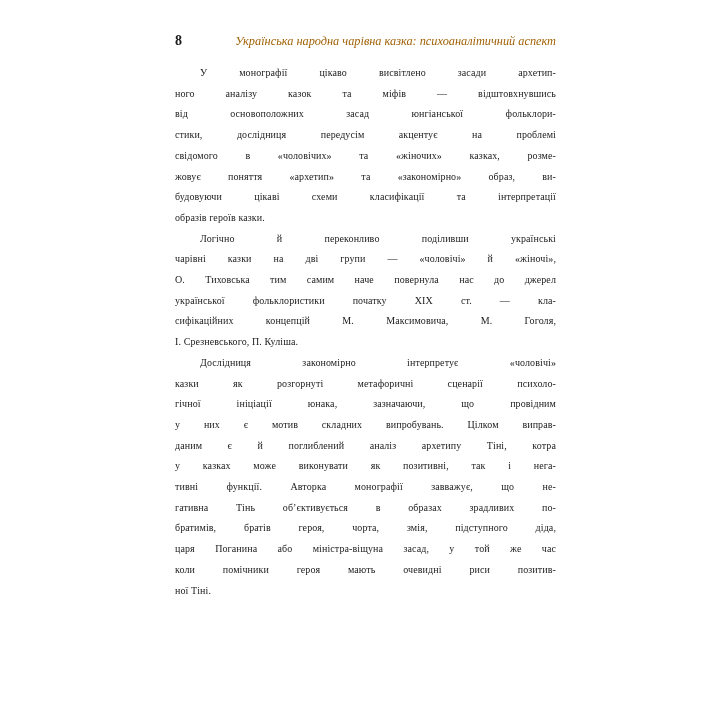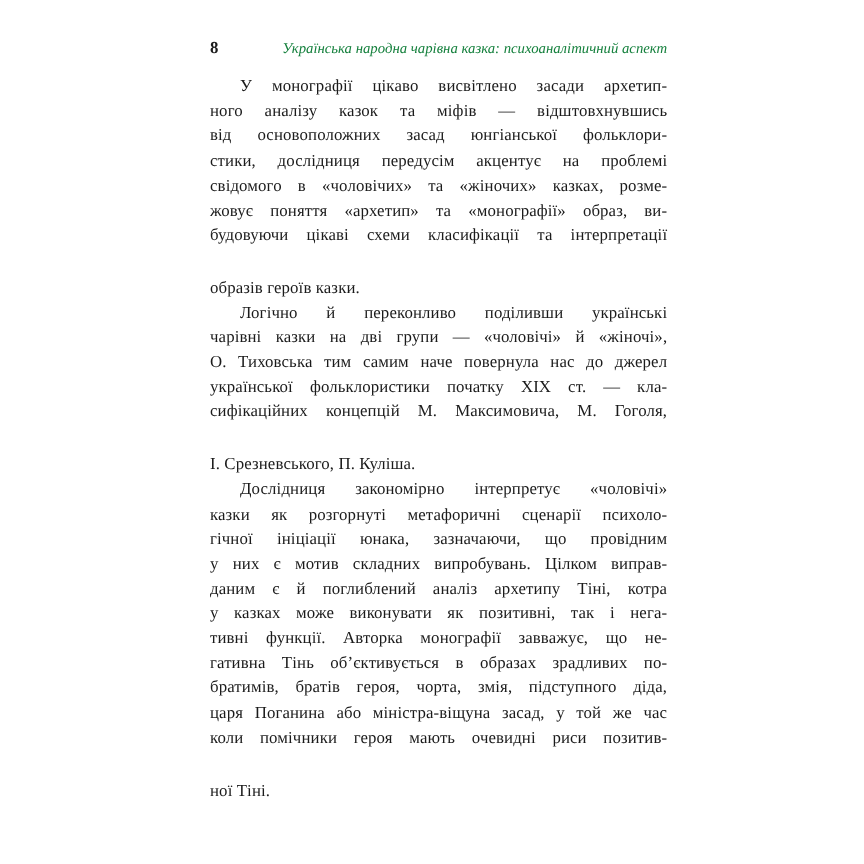--- a/index.html
+++ b/index.html
@@ -26,63 +26,62 @@
     align-items: baseline;
   }
   .page-number {
     font-size: 14px;
     font-weight: 600;
     letter-spacing: 0.5px;
   }
   .running-title {
     font-style: italic;
     font-size: 12.3px;
-    color: #15803d;
+    color: #a16207;
   }
   .body-text {
     position: absolute;
     top: 63px;
     left: 175px;
     width: 381px;
-    font-size: 14px;
+    font-size: 10px;
     line-height: 20.7px;
     letter-spacing: 0.1px;
   }
   .paragraph {
     margin: 0;
   }
   .line {
     text-align: justify;
     text-align-last: justify;
   }
   .line.indent {
     text-indent: 25px;
   }
   .line.last {
     text-align-last: left;
-    margin-top: 23px;
   }
 </style>
 </head>
 <body>
 
 <div class="page">
   <div class="running-header">
     <span class="page-number">8</span>
     <span class="running-title">Українська народна чарівна казка: психоаналітичний аспект</span>
   </div>
 
   <div class="body-text">
       <div class="paragraph">
         <div class="line indent">У монографії цікаво висвітлено засади архетип-</div>
         <div class="line">ного аналізу казок та міфів — відштовхнувшись</div>
         <div class="line">від основоположних засад юнгіанської фольклори-</div>
         <div class="line">стики, дослідниця передусім акцентує на проблемі</div>
         <div class="line">свідомого в «чоловічих» та «жіночих» казках, розме-</div>
-        <div class="line">жовує поняття «архетип» та «монографії» образ, ви-</div>
+        <div class="line">жовує поняття «архетип» та «закономірно» образ, ви-</div>
         <div class="line">будовуючи цікаві схеми класифікації та інтерпретації</div>
         <div class="line last">образів героїв казки.</div>
       </div>
       <div class="paragraph">
         <div class="line indent">Логічно й переконливо поділивши українські</div>
         <div class="line">чарівні казки на дві групи — «чоловічі» й «жіночі»,</div>
         <div class="line">О. Тиховська тим самим наче повернула нас до джерел</div>
         <div class="line">української фольклористики початку XIX ст. — кла-</div>
         <div class="line">сифікаційних концепцій М. Максимовича, М. Гоголя,</div>
         <div class="line last">І. Срезневського, П. Куліша.</div>

